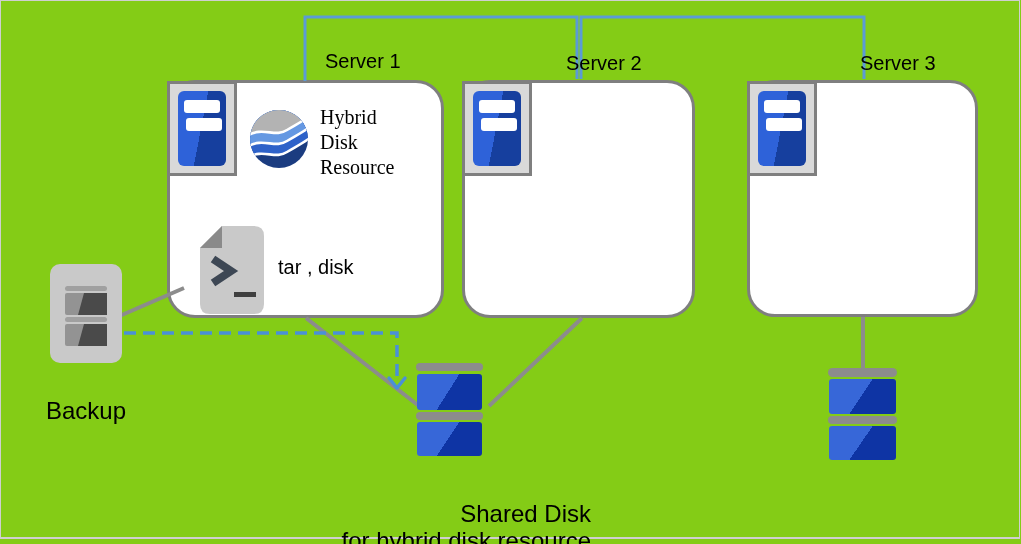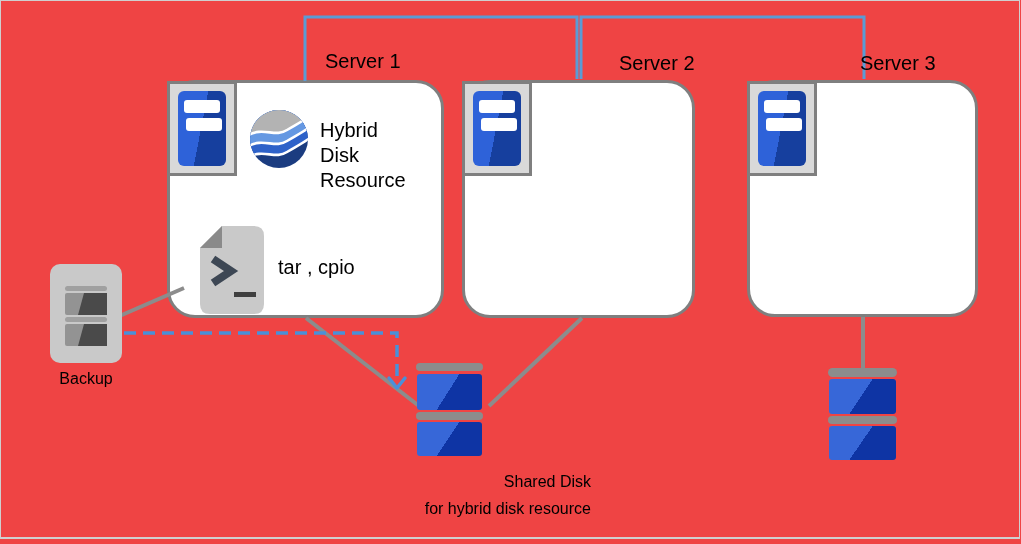--- a/index.html
+++ b/index.html
@@ -1,34 +1,34 @@
 <!DOCTYPE html>
 <html style="--connector-blue: #5B9BD5; --dash-blue: #4A90D8; --box-border: #7F7F7F; --line-gray: #8C8C8C; --icon-frame-bg: #D9D9D9; --server-blue-light: #2E62D9; --server-blue-dark: #163F9E; --disk-blue-light: #3767D8; --disk-blue-dark: #0E34A4; --wave-gray: #B3B3B3; --wave-blue-1: #6598E2; --wave-blue-2: #2E62C9; --wave-blue-3: #1B3C80; --device-dark: #4A4A4A; --text: #000000;"><head>
 <meta charset="utf-8">
 <style>
   html,body{margin:0;padding:0;background:#ffffff;}
   .page{
-    position:relative;width:1021px;height:544px;background:#ef4444;overflow:hidden;
+    position:relative;width:1021px;height:544px;background:#84cc16;overflow:hidden;
     font-family:"Liberation Sans",sans-serif;color:var(--text,#000);
   }
   .frame{
     position:absolute;left:0;top:0;width:1018px;height:536px;
     border:1px solid #cfcfcf;border-bottom-width:2px;pointer-events:none;
   }
   .server-box{
     position:absolute;background:#fff;border:3px solid var(--box-border);
     border-radius:28px;box-sizing:border-box;
   }
   #server1-box{left:167px;top:80px;width:277px;height:238px;}
   #server2-box{left:462px;top:80px;width:233px;height:238px;}
   #server3-box{left:747px;top:80px;width:231px;height:237px;}
   .lines{position:absolute;left:0;top:0;pointer-events:none;}
   .abs{position:absolute;}
   .lbl{position:absolute;font-size:20px;line-height:24px;white-space:nowrap;}
-  .caption{position:absolute;font-size:16px;line-height:27px;text-align:center;}
+  .caption{position:absolute;font-size:24px;line-height:27px;text-align:center;margin-top:32px;}
   .blue-link{stroke:var(--connector-blue);stroke-width:3;fill:none;}
   .gray-link{stroke:var(--line-gray);stroke-width:4;fill:none;}
   .dash-link{stroke:var(--dash-blue);stroke-width:3.5;fill:none;stroke-dasharray:12 7;}
   .dash-head{stroke:var(--dash-blue);stroke-width:3.5;fill:none;stroke-linecap:round;stroke-linejoin:round;}
   .icon-frame-rect{fill:var(--icon-frame-bg);stroke:var(--box-border);stroke-width:3;}
   .wave-gray{fill:var(--wave-gray);}
   .wave-b1{fill:var(--wave-blue-1);}
   .wave-b2{fill:var(--wave-blue-2);}
   .wave-b3{fill:var(--wave-blue-3);}
   .wave-gap{fill:none;stroke:#ffffff;stroke-width:2.6;}
@@ -61,21 +61,21 @@
     <line class="gray-link" x1="582" y1="318" x2="489" y2="406"></line>
     <line class="gray-link" x1="863" y1="317" x2="863" y2="370"></line>
 
     <line class="gray-link" x1="108" y1="321" x2="184" y2="288"></line>
 
     <path class="dash-link" d="M124,333 H397 V382"></path>
     <polyline class="dash-head" points="389,378 397,388 405,378"></polyline>
   </svg>
 
   <div class="lbl" style="left:325px;top:49px;">Server 1</div>
-  <div class="lbl" style="left:619px;top:51px;">Server 2</div>
+  <div class="lbl" style="left:566px;top:51px;">Server 2</div>
   <div class="lbl" style="left:860px;top:51px;">Server 3</div>
 
   <svg class="abs" style="left:167px;top:81px;" width="70" height="95" viewBox="0 0 70 95">
     <defs>
       <linearGradient id="srvGrad" x1="0" y1="0.1" x2="1" y2="0.4">
         <stop offset="0.55" style="stop-color:var(--server-blue-light)"></stop>
         <stop offset="0.55" style="stop-color:var(--server-blue-dark)"></stop>
       </linearGradient>
     </defs>
     <rect class="icon-frame-rect" x="1.5" y="1.5" width="67" height="92"></rect>
@@ -105,33 +105,33 @@
     <g clip-path="url(#sphereClip)">
       <rect class="wave-b3" x="-2" y="-2" width="64" height="64"></rect>
       <path class="wave-b2" d="M-2,49 C14,39 26,51 38,43 C48,37 56,33 62,28 L62,-2 L-2,-2 Z"></path>
       <path class="wave-b1" d="M-2,38 C14,28 26,40 38,32 C48,26 56,22 62,17 L62,-2 L-2,-2 Z"></path>
       <path class="wave-gray" d="M-2,27 C14,17 26,29 38,21 C48,15 56,11 62,6 L62,-2 L-2,-2 Z"></path>
       <path class="wave-gap" d="M-2,27 C14,17 26,29 38,21 C48,15 56,11 62,6"></path>
       <path class="wave-gap" d="M-2,38 C14,28 26,40 38,32 C48,26 56,22 62,17"></path>
       <path class="wave-gap" d="M-2,49 C14,39 26,51 38,43 C48,37 56,33 62,28"></path>
     </g>
   </svg>
-  <div class="lbl" style="left:320px;top:118px;line-height:25px;">
+  <div class="lbl" style="left:320px;top:105px;line-height:25px;font-family:Liberation Serif, serif;">
     <div>Hybrid</div>
     <div>Disk</div>
     <div>Resource</div>
   </div>
 
   <svg class="abs" style="left:200px;top:226px;" width="64" height="88" viewBox="0 0 64 88">
     <path class="doc-body" d="M22,0 H54 Q64,0 64,10 V78 Q64,88 54,88 H10 Q0,88 0,78 V22 Z"></path>
     <polygon class="doc-fold" points="0,22 22,0 22,22"></polygon>
     <polyline class="doc-glyph" points="13,33 31,45 13,57"></polyline>
     <rect class="doc-underscore" x="34" y="66" width="22" height="5"></rect>
   </svg>
-  <div class="lbl" style="left:278px;top:255px;">tar , cpio</div>
+  <div class="lbl" style="left:278px;top:255px;">tar , disk</div>
 
   <svg class="abs" style="left:50px;top:264px;" width="72" height="99" viewBox="0 0 72 99">
     <rect class="dev-body" x="0" y="0" width="72" height="99" rx="10"></rect>
     <rect class="dev-bar" x="15" y="22" width="42" height="5" rx="2.5"></rect>
     <rect class="dev-slot" x="15" y="29" width="42" height="22" rx="2"></rect>
     <polygon class="dev-dark" points="34,29 57,29 57,51 28,51"></polygon>
     <rect class="dev-bar" x="15" y="53" width="42" height="5" rx="2.5"></rect>
     <rect class="dev-slot" x="15" y="60" width="42" height="22" rx="2"></rect>
     <polygon class="dev-dark" points="34,60 57,60 57,82 28,82"></polygon>
   </svg>

